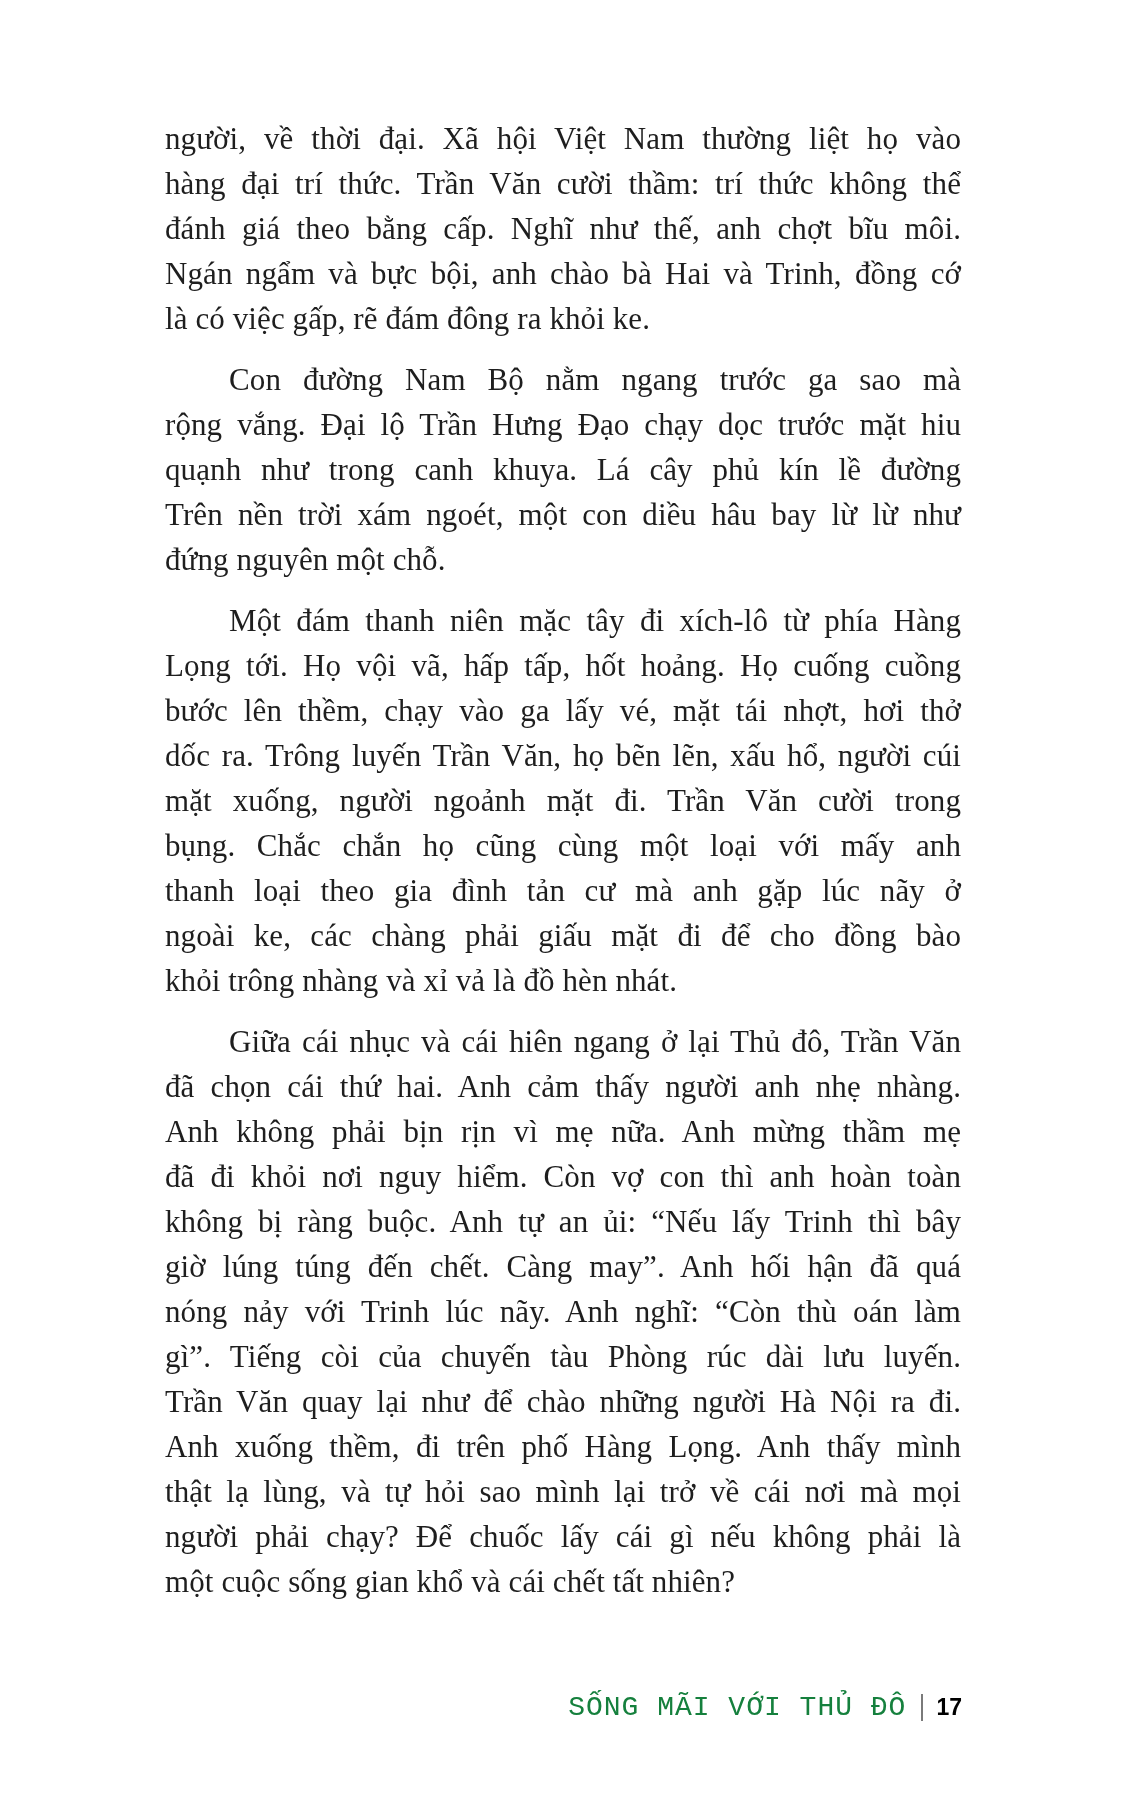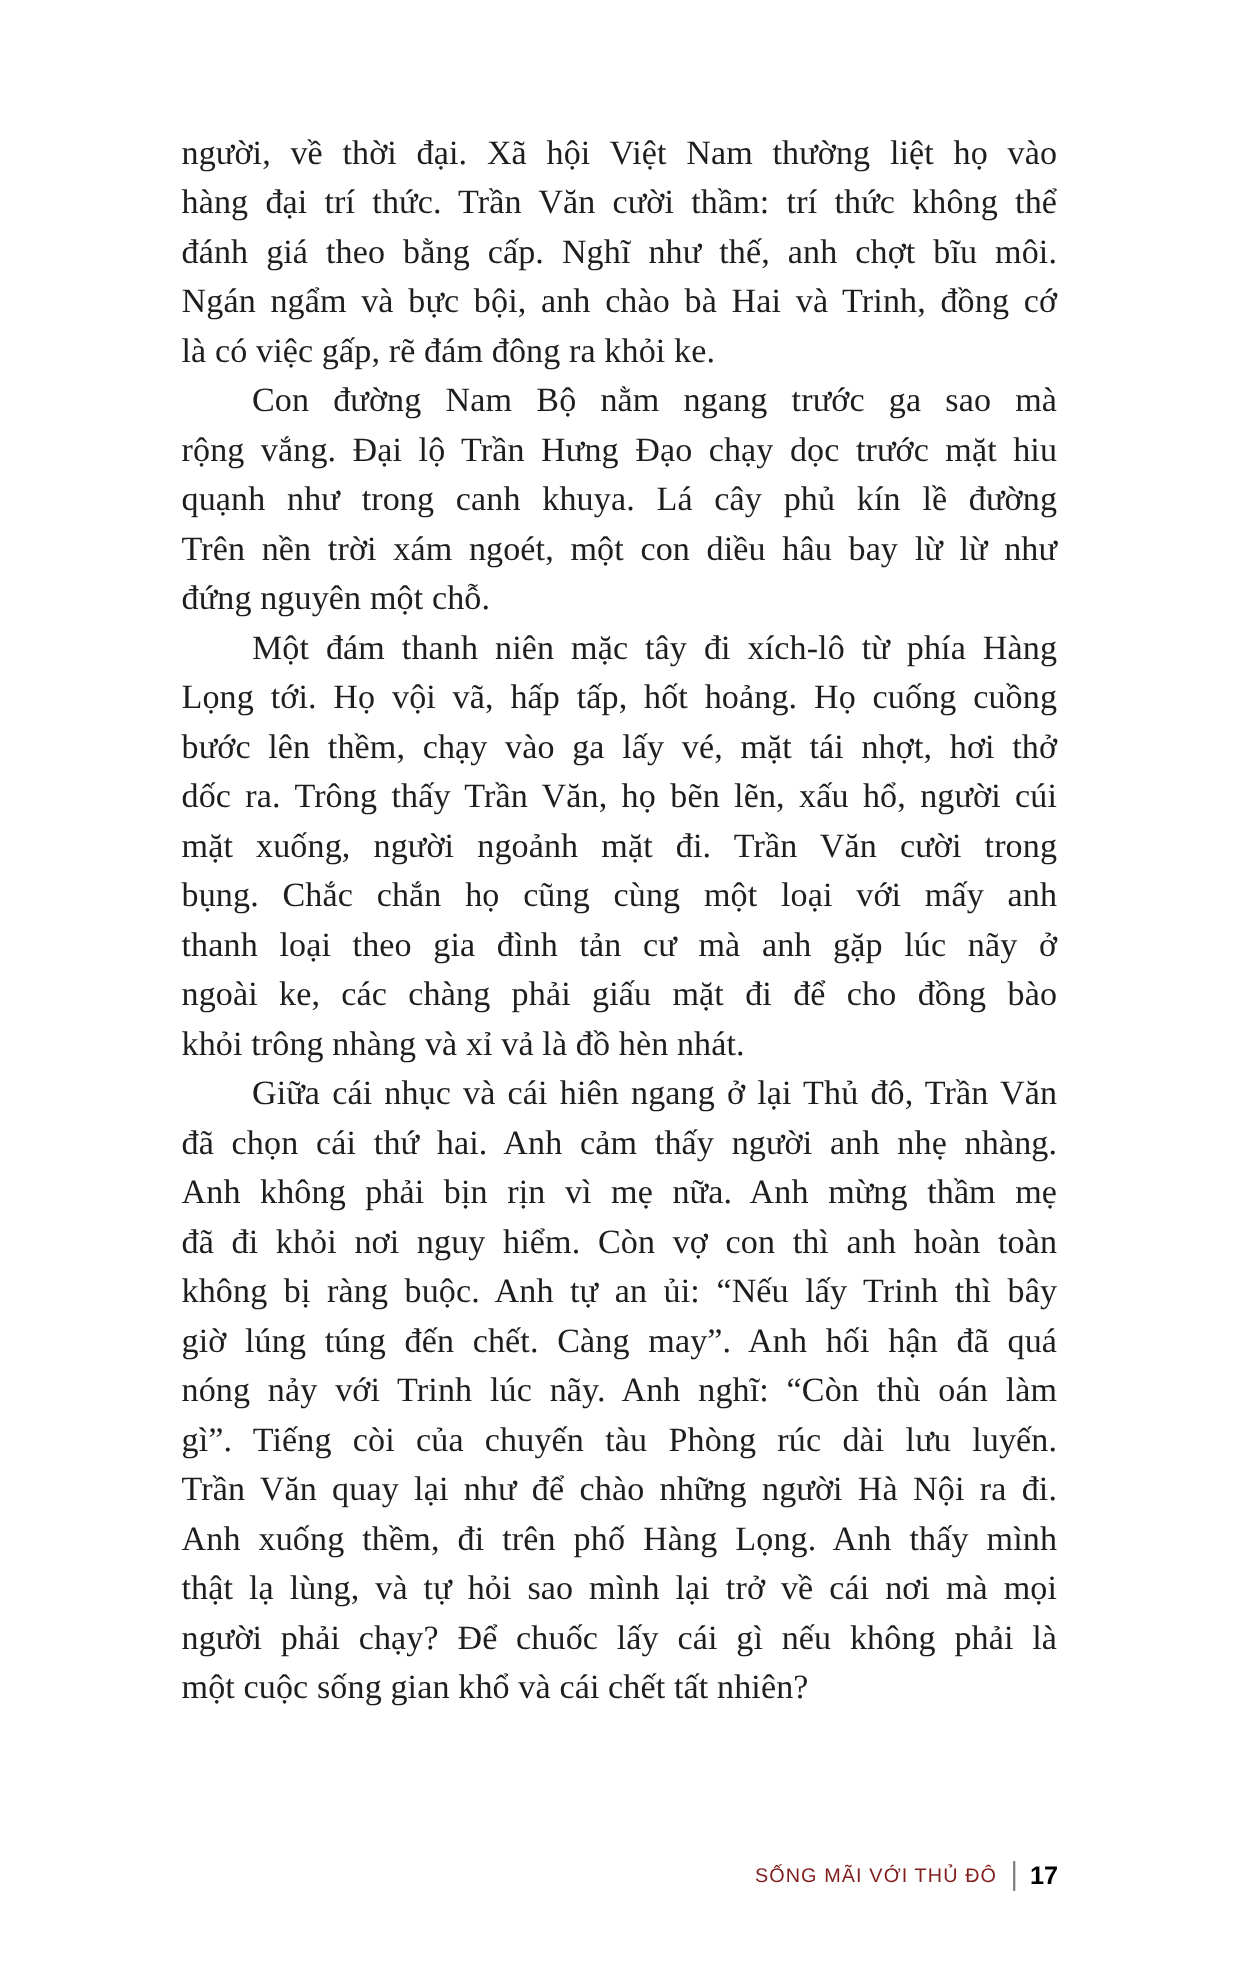--- a/index.html
+++ b/index.html
@@ -18,21 +18,21 @@
     font-family: "Liberation Serif", "DejaVu Serif", serif;
     color: #1e1e1e;
   }
   .text-block {
     position: absolute;
     left: 165px;
     top: 116px;
     width: 796px;
   }
   .paragraph { margin: 0; }
-  .paragraph + .paragraph { }
+  .paragraph + .paragraph { margin-top: 16px; }
   .line {
     font-size: 31px;
     line-height: 45px;
     white-space: nowrap;
     text-align: justify;
     text-align-last: justify;
     text-justify: inter-word;
     letter-spacing: 0.1px;
   }
   .line.last {
@@ -43,23 +43,24 @@
   }
   .footer {
     position: absolute;
     top: 1692px;
     right: 172px;
     display: flex;
     align-items: center;
     font-family: "Liberation Sans", "DejaVu Sans", sans-serif;
   }
   .footer-title {
-    font-size: 18px;
+    font-size: 28px;
     letter-spacing: 1px;
-    color: #7f1d1d;
+    color: #15803d;
+    font-family: Liberation Mono, monospace;
   }
   .footer-divider {
     display: inline-block;
     width: 0;
     height: 27px;
     border-left: 2px solid #7a7a7a;
     margin: 0 13px 0 15px;
   }
   .footer-page {
     font-size: 23px;
@@ -83,21 +84,21 @@
         <div class="line first-indent">Con đường Nam Bộ nằm ngang trước ga sao mà</div>
         <div class="line">rộng vắng. Đại lộ Trần Hưng Đạo chạy dọc trước mặt hiu</div>
         <div class="line">quạnh như trong canh khuya. Lá cây phủ kín lề đường</div>
         <div class="line">Trên nền trời xám ngoét, một con diều hâu bay lừ lừ như</div>
         <div class="line last">đứng nguyên một chỗ.</div>
       </div>
       <div class="paragraph">
         <div class="line first-indent">Một đám thanh niên mặc tây đi xích-lô từ phía Hàng</div>
         <div class="line">Lọng tới. Họ vội vã, hấp tấp, hốt hoảng. Họ cuống cuồng</div>
         <div class="line">bước lên thềm, chạy vào ga lấy vé, mặt tái nhợt, hơi thở</div>
-        <div class="line">dốc ra. Trông thấy Trần Văn, họ bẽn lẽn, xấu hổ, người cúi</div>
+        <div class="line">dốc ra. Trông luyến Trần Văn, họ bẽn lẽn, xấu hổ, người cúi</div>
         <div class="line">mặt xuống, người ngoảnh mặt đi. Trần Văn cười trong</div>
         <div class="line">bụng. Chắc chắn họ cũng cùng một loại với mấy anh</div>
         <div class="line">thanh loại theo gia đình tản cư mà anh gặp lúc nãy ở</div>
         <div class="line">ngoài ke, các chàng phải giấu mặt đi để cho đồng bào</div>
         <div class="line last">khỏi trông nhàng và xỉ vả là đồ hèn nhát.</div>
       </div>
       <div class="paragraph">
         <div class="line first-indent">Giữa cái nhục và cái hiên ngang ở lại Thủ đô, Trần Văn</div>
         <div class="line">đã chọn cái thứ hai. Anh cảm thấy người anh nhẹ nhàng.</div>
         <div class="line">Anh không phải bịn rịn vì mẹ nữa. Anh mừng thầm mẹ</div>

